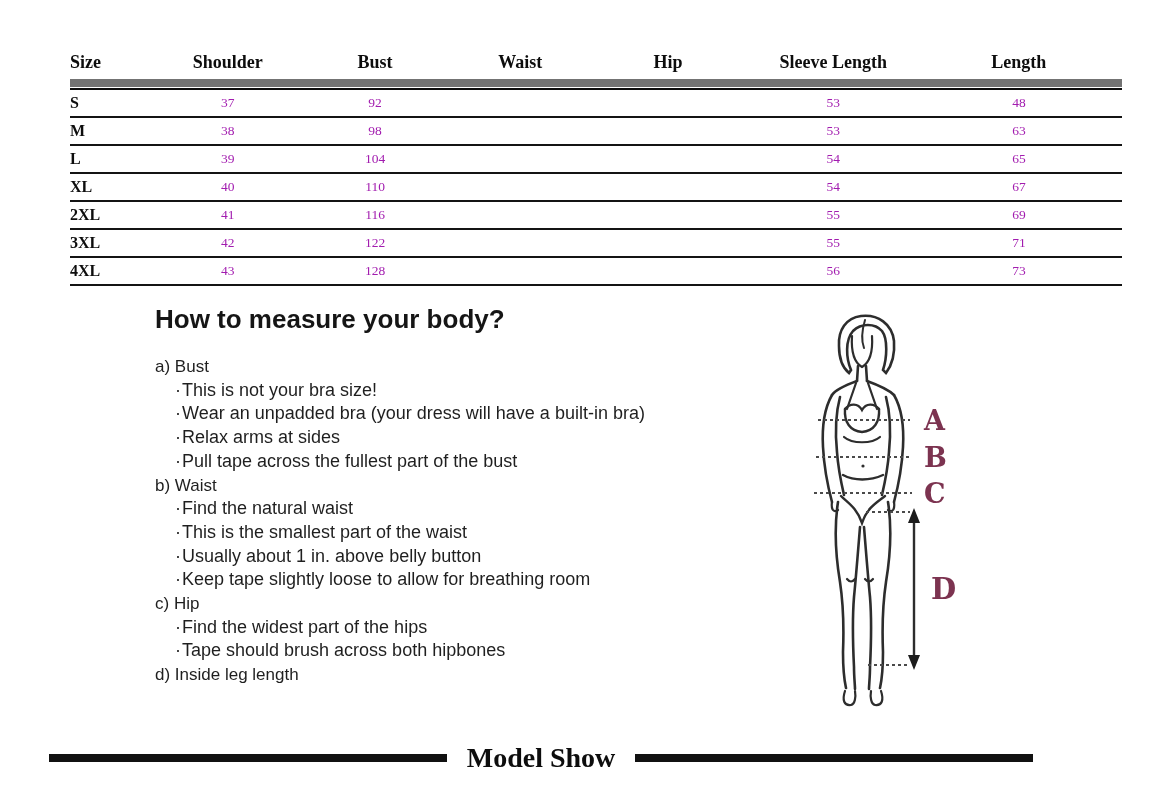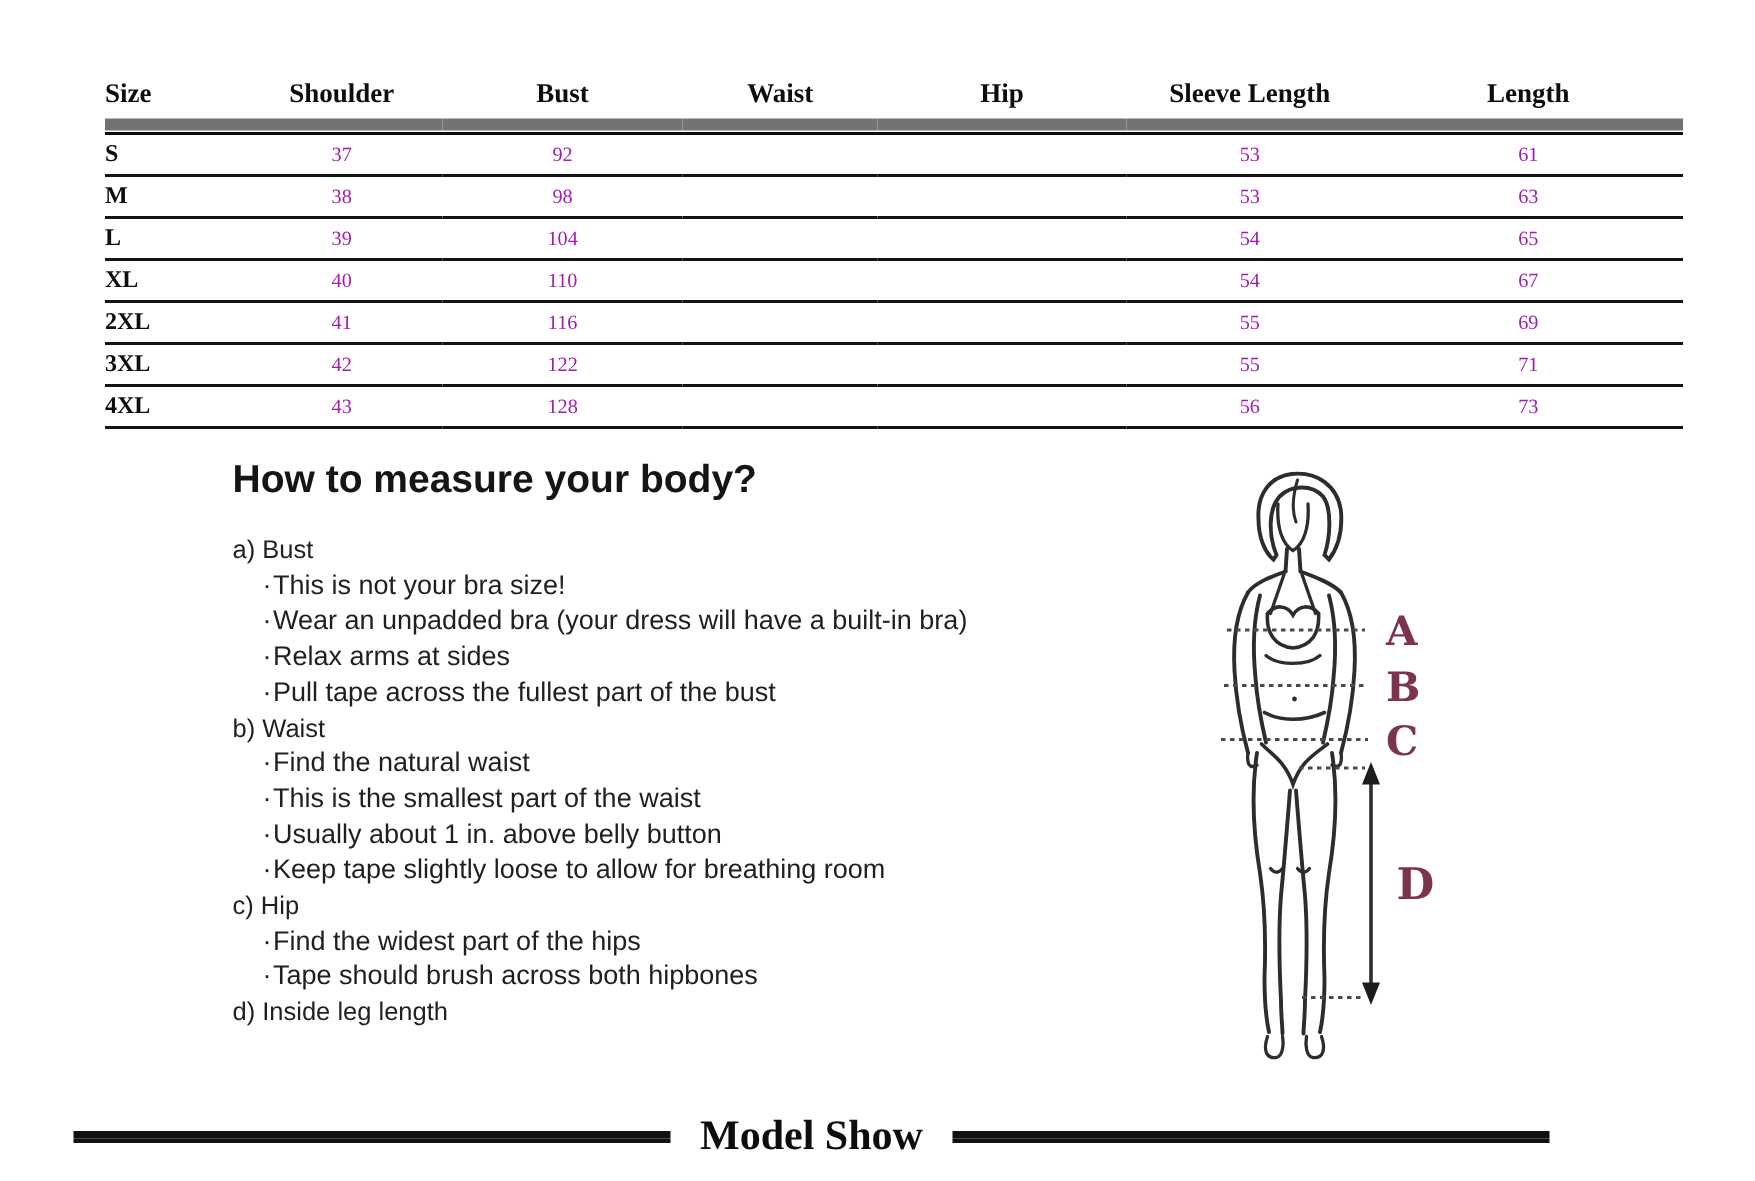--- a/index.html
+++ b/index.html
@@ -77,21 +77,21 @@
         </tr>
     </thead>
     <tbody>
         <tr>
           <td class="size-cell">S</td>
           <td class="">37</td>
           <td class="">92</td>
           <td class=""></td>
           <td class=""></td>
           <td class="">53</td>
-          <td class="">61</td>
+          <td class="">48</td>
         </tr>
         <tr>
           <td class="size-cell">M</td>
           <td class="">38</td>
           <td class="">98</td>
           <td class=""></td>
           <td class=""></td>
           <td class="">53</td>
           <td class="">63</td>
         </tr>

